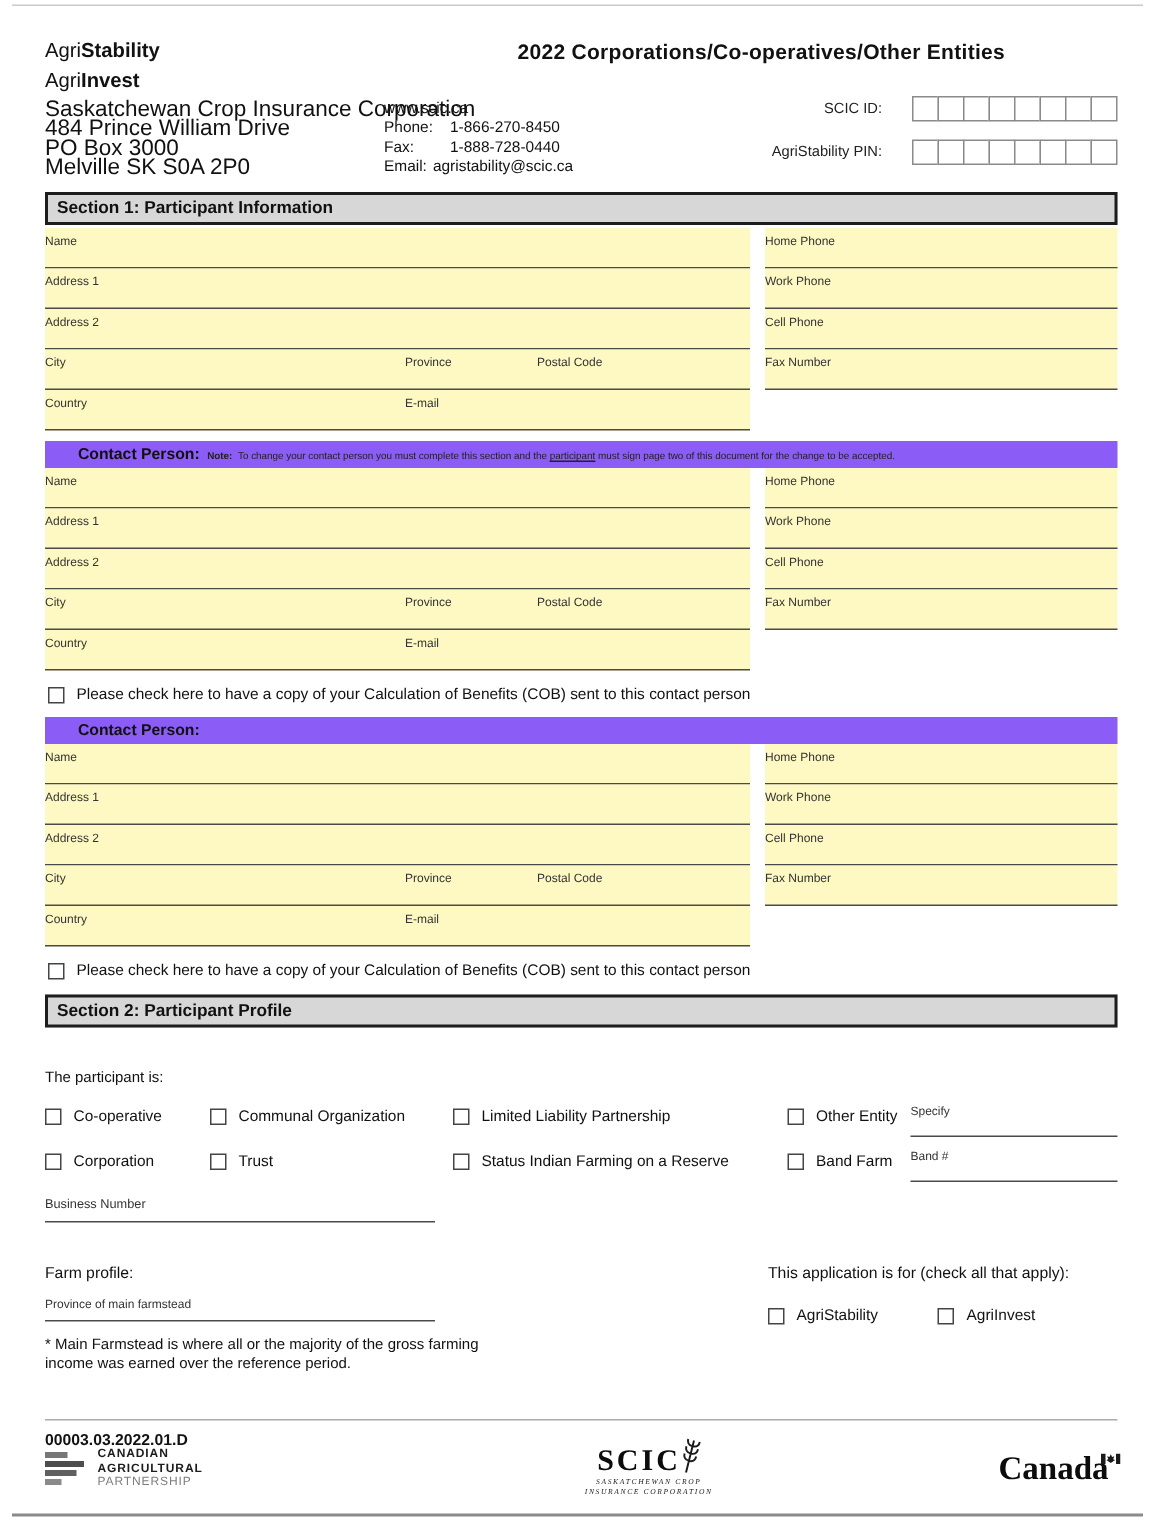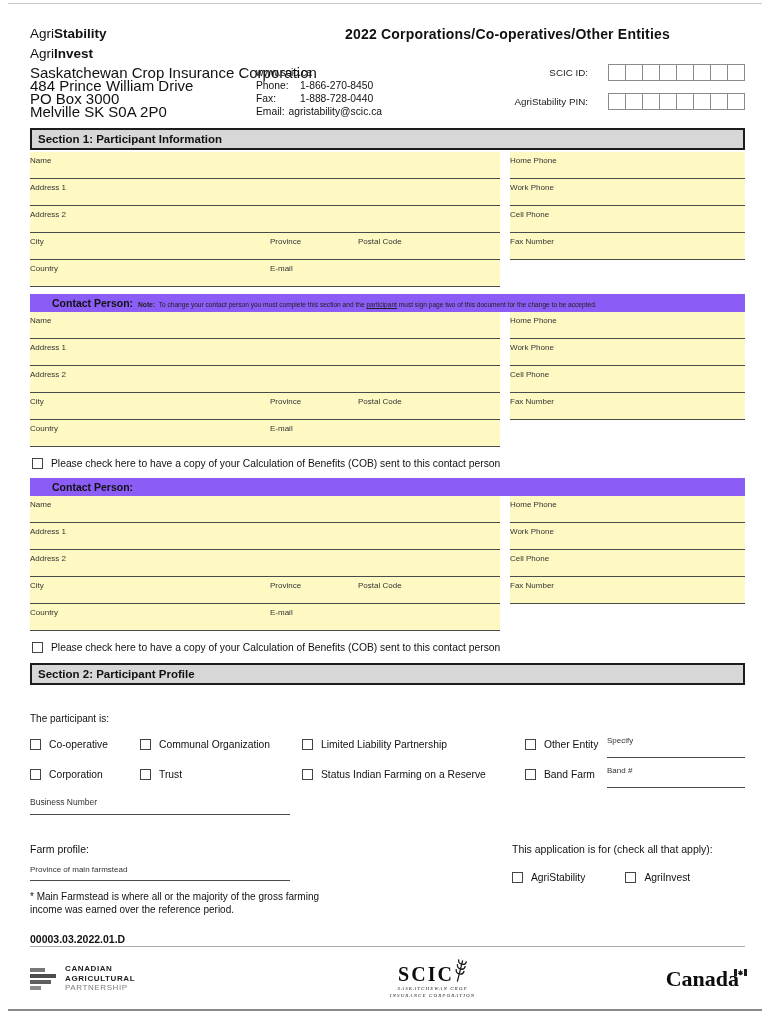--- a/index.html
+++ b/index.html
@@ -54,21 +54,21 @@
 .tc1{width:110px}.tc2{width:162px}.tc3{width:223px}.tc4{width:82px}
 .spec{width:138px;height:23px;border-bottom:1px solid #4a4a4a;font-size:8px;color:#333;padding-top:1px}
 .bn{width:260px;height:21px;border-bottom:1px solid #4a4a4a;font-size:8.5px;color:#333;padding-top:3px;margin-top:6px}
 .profile{display:flex;margin-top:28px}
 .pleft{width:470px}
 .pright{width:245px;padding-left:12px}
 .farm-label,.app-label{font-size:10.5px}
 .pf{width:260px;height:23px;border-bottom:1px solid #4a4a4a;font-size:8px;color:#333;padding-top:7px;margin-top:3px}
 .programs{display:flex;gap:40px;margin-top:13px}
 .foot-note{font-size:10px;margin-top:9px;line-height:13px}
-.formnum{font-size:10.5px;font-weight:700;margin-top:17px}
+.formnum{font-size:10.5px;font-weight:700;margin-top:38px}
 
 .footer{position:absolute;left:30px;top:946px;width:715px;border-top:1px solid #ababab;height:60px;display:flex;align-items:center;justify-content:space-between;padding-top:4px}
 .cap{display:flex;align-items:center;gap:9px;width:220px}
 .cap-bars{display:flex;flex-direction:column;gap:2px;align-items:flex-start}
 .cap-bars i{display:block;height:4px;background:#5f5f5f}
 .cap-bars i:nth-child(1){width:15px;background:#777}
 .cap-bars i:nth-child(2){width:26px;background:#4d4d4d}
 .cap-bars i:nth-child(3){width:21px;background:#5f5f5f}
 .cap-bars i:nth-child(4){width:11px;background:#8a8a8a}
 .cap-l{font-size:8px;font-weight:700;letter-spacing:.6px;line-height:9.5px;color:#1c1c1c}

